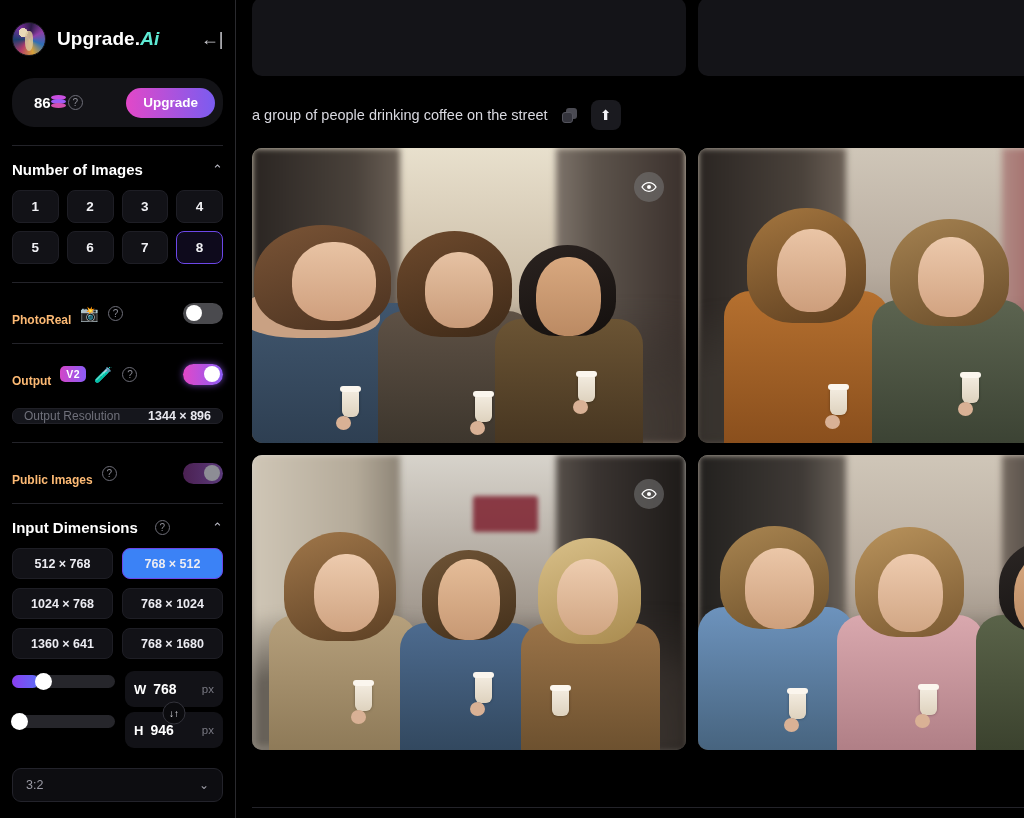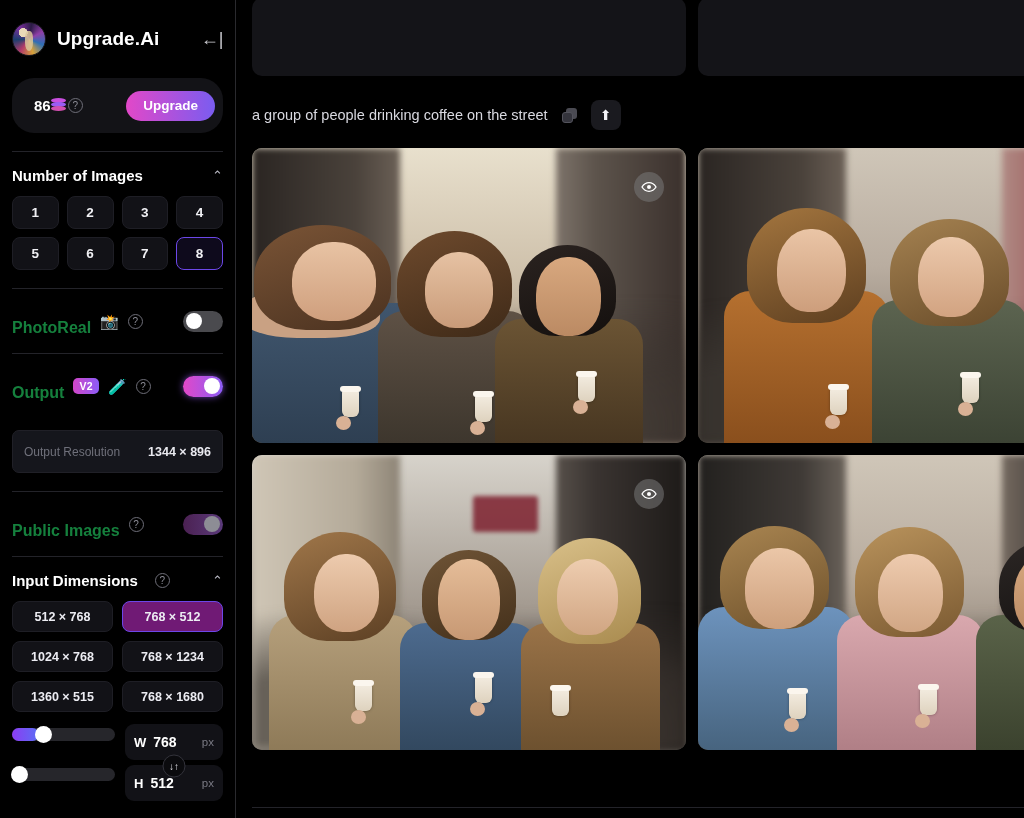--- a/index.html
+++ b/index.html
@@ -36,30 +36,30 @@
   }
   .avatar::after{
     content:""; position:absolute; inset:26% 36% 12% 36%;
     border-radius:40% 40% 50% 50%; background:#d9c59b; opacity:.85;
   }
   .brand-name {
     margin-left: 11px;
     font-size: 19px; font-weight: bold; color: #ffffff;
     letter-spacing: .1px;
   }
-  .brand-name .ai { color: #ffffff; }
+  .brand-name .ai { color: #5eead4; font-style: italic; }
   .collapse-btn {
     margin-left: auto; color: #c9c9cf; font-size: 18px;
     width: 22px; height: 22px; display:flex; align-items:center; justify-content:center;
     cursor: pointer;
   }
 
   .credits-pill {
     margin: 0 12px 18px 12px;
-    height: 55px; border-radius: 22px;
+    height: 49px; border-radius: 22px;
     background: #131317;
     display: flex; align-items: center; 
     padding: 0 8px 0 22px;
   }
   .credits-count { font-size: 15px; font-weight: bold; color: #fff; }
   .coin-icon { width: 17px; height: 15px; position: relative; flex:0 0 17px;}
   .coin-icon i {
     position: absolute; left: 0; width: 15px; height: 5px; border-radius: 50%;
     display:block;
   }
@@ -99,21 +99,21 @@
     color:#f0f0f4; font-size:13.5px; font-weight:bold;
     display:flex; align-items:center; justify-content:center; cursor:pointer;
   }
   .num-btn.sel { border-color:#6c47e8; background:#0e0a1c; }
   .num-grid + .num-grid { margin-top: 8px; }
 
   .toggle-row {
     display:flex; align-items:center; gap: 9px;
     padding: 16px 12px;
   }
-  .toggle-label { font-size:16px; font-weight:bold; color:#15803d;margin-top:14px; }
+  .toggle-label { font-size:12px; font-weight:bold; color:#fdba74;margin-top:14px; }
   .emoji { font-size: 15px; line-height:1; }
   .v2-badge {
     background: linear-gradient(90deg,#d246c8,#8b5cf6);
     color:#fff; font-size:10.5px; font-weight:bold;
     padding: 2px 6px; border-radius: 5px; letter-spacing:.3px;
   }
   .switch {
     margin-left:auto; width:40px; height:21px; border-radius:11px;
     position:relative; cursor:pointer; flex:0 0 40px;
   }
@@ -122,37 +122,37 @@
     background:#ffffff;
   }
   .switch.off { background:#4a4a4e; }
   .switch.off .knob { left:3px; }
   .switch.on  { background: linear-gradient(90deg,#e248c8,#8b5cf6); box-shadow:0 0 7px rgba(150,92,246,.7);}
   .switch.on .knob { right:3px; }
   .switch.muted { background: linear-gradient(90deg,#4b2152,#5a3a7a); }
   .switch.muted .knob { right:3px; background:#8d8d95; }
 
   .res-box {
-    margin: 12px 12px; height: 43px; border-radius: 7px;
+    margin: 4px 12px; height: 16px; border-radius: 7px;
     background:#15161c; border:1px solid #202027;
     display:flex; align-items:center; padding: 0 11px;
   }
   .res-label { font-size:12px; color:#6f707a; }
   .res-value { margin-left:auto; font-size:12.5px; font-weight:bold; color:#e9e9ef; }
 
   .dim-grid {
     display:grid; grid-template-columns: 1fr 1fr; gap: 9px;
     padding: 0 12px;
   }
   .dim-btn {
     height: 31px; border-radius:8px; background:#121217; border:1px solid #1e1e25;
     color:#ececf2; font-size:12.5px; font-weight:bold;
     display:flex; align-items:center; justify-content:center; cursor:pointer;
   }
-  .dim-btn.sel { border-color:#6c47e8; background:#701a75; }
+  .dim-btn.sel { border-color:#6c47e8; background:#3b82f6; }
 
   .wh-area { display:flex; padding: 12px 12px 0 12px; gap:10px; }
   .sliders-col { flex:1; padding-top: 4px; }
   .slider {
     height: 13px; border-radius:7px; background:#26262b; position:relative;
     cursor:pointer; margin-bottom: 27px;
   }
   .slider .fill {
     position:absolute; left:0; top:0; bottom:0; border-radius:7px;
     background: linear-gradient(90deg,#8b3df2,#5b6ef5);
@@ -373,22 +373,22 @@
     <div class="sec-head">
       <span class="sec-title">Input Dimensions</span>
       <span class="help-dot">?</span>
       <span class="chevron-up">⌃</span>
     </div>
 
     <div class="dim-grid">
       <div class="dim-btn">512 × 768</div>
       <div class="dim-btn sel">768 × 512</div>
       <div class="dim-btn">1024 × 768</div>
-      <div class="dim-btn">768 × 1234</div>
-      <div class="dim-btn">1360 × 515</div>
+      <div class="dim-btn">768 × 1024</div>
+      <div class="dim-btn">1360 × 641</div>
       <div class="dim-btn">768 × 1680</div>
     </div>
 
     <div class="wh-area">
       <div class="sliders-col">
         <div class="slider">
           <span class="fill" style="width:26%"></span>
             <span class="thumb" style="left:22%"></span>
         </div>
         <div class="slider">
@@ -397,21 +397,21 @@
         </div>
       </div>
       <div class="wh-col">
         <div class="wh-field">
           <span class="wh-key">W</span>
           <span class="wh-val">768</span>
           <span class="wh-unit">px</span>
         </div>
         <div class="wh-field">
           <span class="wh-key">H</span>
-          <span class="wh-val">512</span>
+          <span class="wh-val">946</span>
           <span class="wh-unit">px</span>
         </div>
         <div class="swap-btn">↓↑</div>
       </div>
     </div>
 
     <div class="ratio-select">
       <span class="ratio-val">3:2</span>
       <span class="ratio-chev">⌄</span>
     </div>

